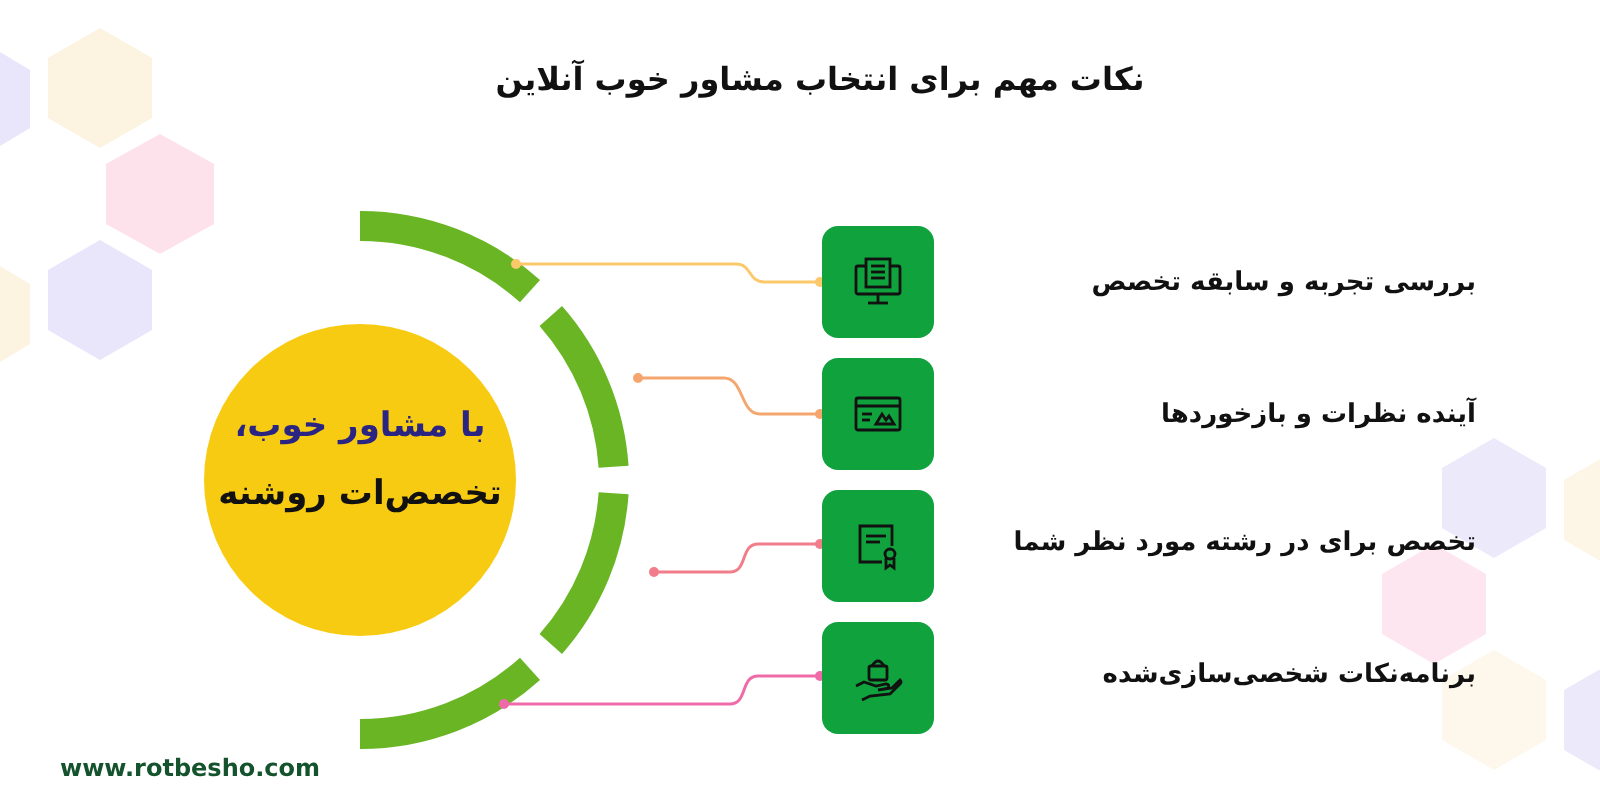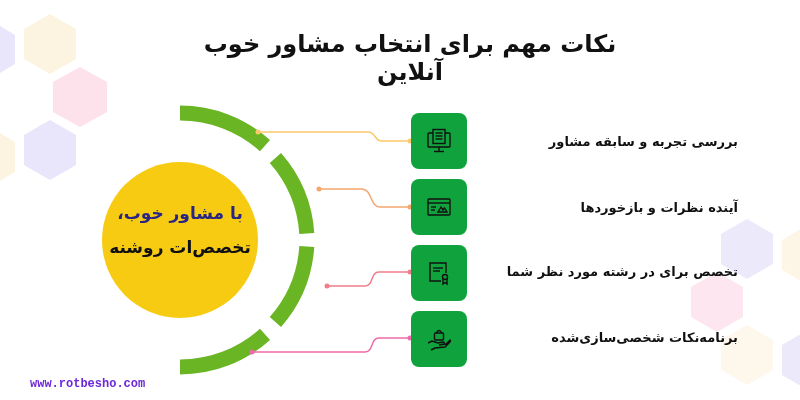--- a/index.html
+++ b/index.html
@@ -1,23 +1,23 @@
 <!DOCTYPE html>
 <html><head>
 <meta charset="utf-8">
 <style>
   html,body{margin:0;padding:0;}
   body{width:800px;height:400px;background:#ffffff;position:relative;overflow:hidden;font-family:"DejaVu Sans",sans-serif;}
   .bg{position:absolute;left:0;top:0;}
-  .title{position:absolute;top:30px;left:200px;width:420px;text-align:center;direction:rtl;font-size:24px;font-weight:bold;color:#111;}
+  .title{position:absolute;top:30px;left:200px;width:420px;text-align:center;direction:rtl;font-size:16px;font-weight:bold;color:#111;}
   .center-text{position:absolute;left:102px;top:196px;width:156px;text-align:center;direction:rtl;font-size:17px;font-weight:bold;line-height:34px;color:#2a2583;}
   .center-text .l2{color:#111;}
   .item{position:absolute;left:411px;width:56px;height:56px;background:#10a23d;border-radius:8px;display:flex;align-items:center;justify-content:center;}
   .label{position:absolute;left:478px;width:260px;direction:rtl;text-align:right;font-size:13px;font-weight:bold;color:#111;}
-  .url{position:absolute;left:30px;top:377px;font-size:12px;font-weight:bold;color:#6d28d9;font-family:Liberation Mono, monospace;}
+  .url{position:absolute;left:30px;top:377px;font-size:12px;font-weight:bold;color:#14532d;}
 </style>
 </head>
 <body>
 
 <svg class="bg" width="800" height="400">
 
   <g>
     <polygon points="-10,20 15,35 15,64 -10,79 -35,64 -35,35" fill="#e9e5fa"></polygon>
     <polygon points="50,14 76,29 76,59 50,74 24,59 24,29" fill="#fdf3e1"></polygon>
     <polygon points="80,67 107,82 107,112 80,127 53,112 53,82" fill="#fde2ec"></polygon>
@@ -71,21 +71,21 @@
   <svg width="26" height="26" viewBox="0 0 26 26" fill="none" stroke="#111" stroke-width="1.4">
     <rect x="2" y="5" width="22" height="14" rx="1"></rect>
       <rect x="7" y="1.5" width="12" height="14" fill="#10a23d"></rect>
     <line x1="9.5" y1="5" x2="16.5" y2="5"></line>
       <line x1="9.5" y1="8" x2="16.5" y2="8"></line>
       <line x1="9.5" y1="11" x2="16.5" y2="11"></line>
     <line x1="13" y1="19" x2="13" y2="23"></line>
       <line x1="8" y1="23.5" x2="18" y2="23.5"></line>
   </svg>
 </div>
-<div class="label" style="top:134px;">بررسی تجربه و سابقه مشاور</div>
+<div class="label" style="top:134px;">بررسی تجربه و سابقه تخصص</div>
 
 <div class="item" style="top:179px;">
   <svg width="26" height="26" viewBox="0 0 26 26" fill="none" stroke="#111" stroke-width="1.4">
     <rect x="2" y="5" width="22" height="16" rx="1"></rect>
       <line x1="2" y1="9" x2="24" y2="9"></line>
     <line x1="5" y1="13" x2="10" y2="13"></line>
       <line x1="5" y1="16" x2="9" y2="16"></line>
     <path d="M12,18 L15,13 L17,16 L18.5,14 L21,18 Z"></path>
   </svg>
 </div>

